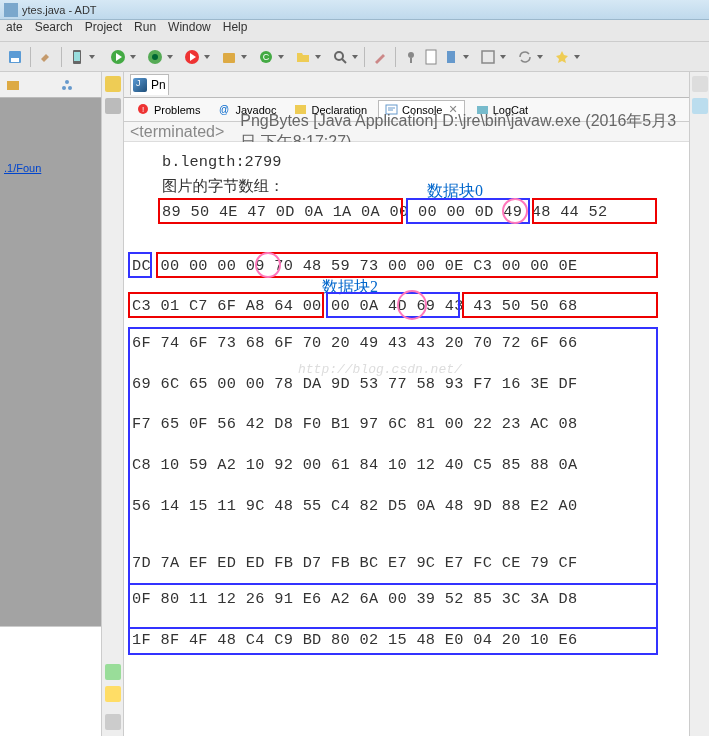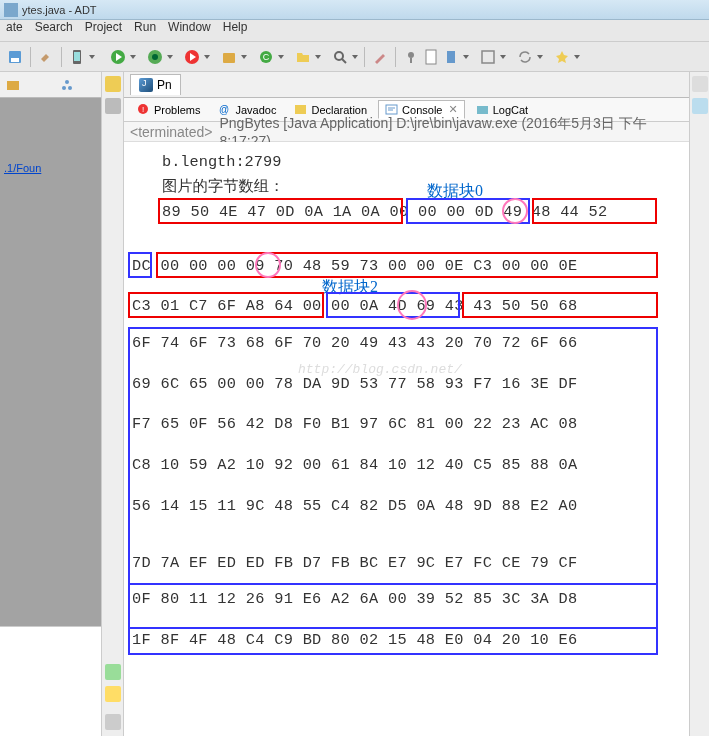--- a/index.html
+++ b/index.html
@@ -14,26 +14,26 @@
     .tbsep { width: 1px; height: 20px; background: #bbb; margin: 0 4px; }
     .drop { width: 0; height: 0; border-left: 3px solid transparent; border-right: 3px solid transparent; border-top: 4px solid #666; margin-left: 1px; }
     .mainrow { display: flex; height: calc(100% - 72px); }
     .leftcol { width: 102px; display: flex; flex-direction: column; border-right: 1px solid #ccc; background: #fff; }
     .leftpanel { flex: 1; background: #a3a3a3; padding: 4px; font-size: 11px; }
     .leftbottom { height: 110px; border-top: 1px solid #ccc; background: #fff; }
     .gutter { width: 22px; background: #eee; border-right: 1px solid #ccc; display: flex; flex-direction: column; align-items: center; padding-top: 4px; gap: 6px; }
     .gicon { width: 16px; height: 16px; border-radius: 2px; }
     .editorarea { flex: 1; background: #fff; display: flex; flex-direction: column; }
     .filetab { height: 26px; display: flex; align-items: center; background: #f0f0f0; border-bottom: 1px solid #bbb; padding-left: 6px; }
-    .ftab { background: #fff; border: 1px solid #bbb; border-bottom: none; padding: 3px 8px; display: flex; align-items: flex-end; gap: 4px; }
+    .ftab { background: #fff; border: 1px solid #bbb; border-bottom: none; padding: 3px 2px; display: flex; align-items: flex-end; gap: 4px; }
     .viewtabs { height: 24px; display: flex; align-items: center; background: #f8f8f8; border-bottom: 1px solid #ccc; padding-left: 6px; gap: 4px; }
     .vtab { display: flex; align-items: center; gap: 4px; padding: 2px 6px; border: 1px solid transparent; font-size: 11px; }
     .vtab.active { background: #fff; border: 1px solid #bbb; border-bottom-color: #fff; }
     .vticon { width: 13px; height: 13px; display: inline-block; }
-    .terminfo { height: 20px; background: #f5f5f5; border-bottom: 1px solid #ddd; padding: 3px 6px; font-size: 14px; color: #666; display: flex; align-items: center; gap: 7px; }
+    .terminfo { height: 20px; background: #f5f5f5; border-bottom: 1px solid #ddd; padding: 3px 6px; font-size: 16px; color: #666; display: flex; align-items: center; gap: 16px; }
     .console { flex: 1; background: #fff; padding: 8px 10px 8px 38px; font-family: Consolas, "Courier New", monospace; font-size: 15.3px; line-height: 1.62; overflow: hidden; position: relative; color: #333; }
     .outline-min { width: 20px; background: #eee; border-left: 1px solid #ccc; display: flex; flex-direction: column; align-items: center; padding-top: 4px; gap: 6px; }
     .annot { position: absolute; pointer-events: none; }
     .redbox { border: 2px solid #e00; }
     .bluebox { border: 2px solid #33f; }
     .pinkcirc { border: 2px solid #f7b; border-radius: 50%; }
     .labelblue { color: #06c; font-size: 16px; font-family: "Microsoft YaHei"; font-weight: 400; }
     .labelred { color: #e00; font-size: 15px; font-family: "Microsoft YaHei"; }
     .bytesrow { white-space: pre; letter-spacing: 0.3px; }
     .watermark { position: absolute; color: #ddd; font-size: 13px; font-style: italic; pointer-events: none; }

